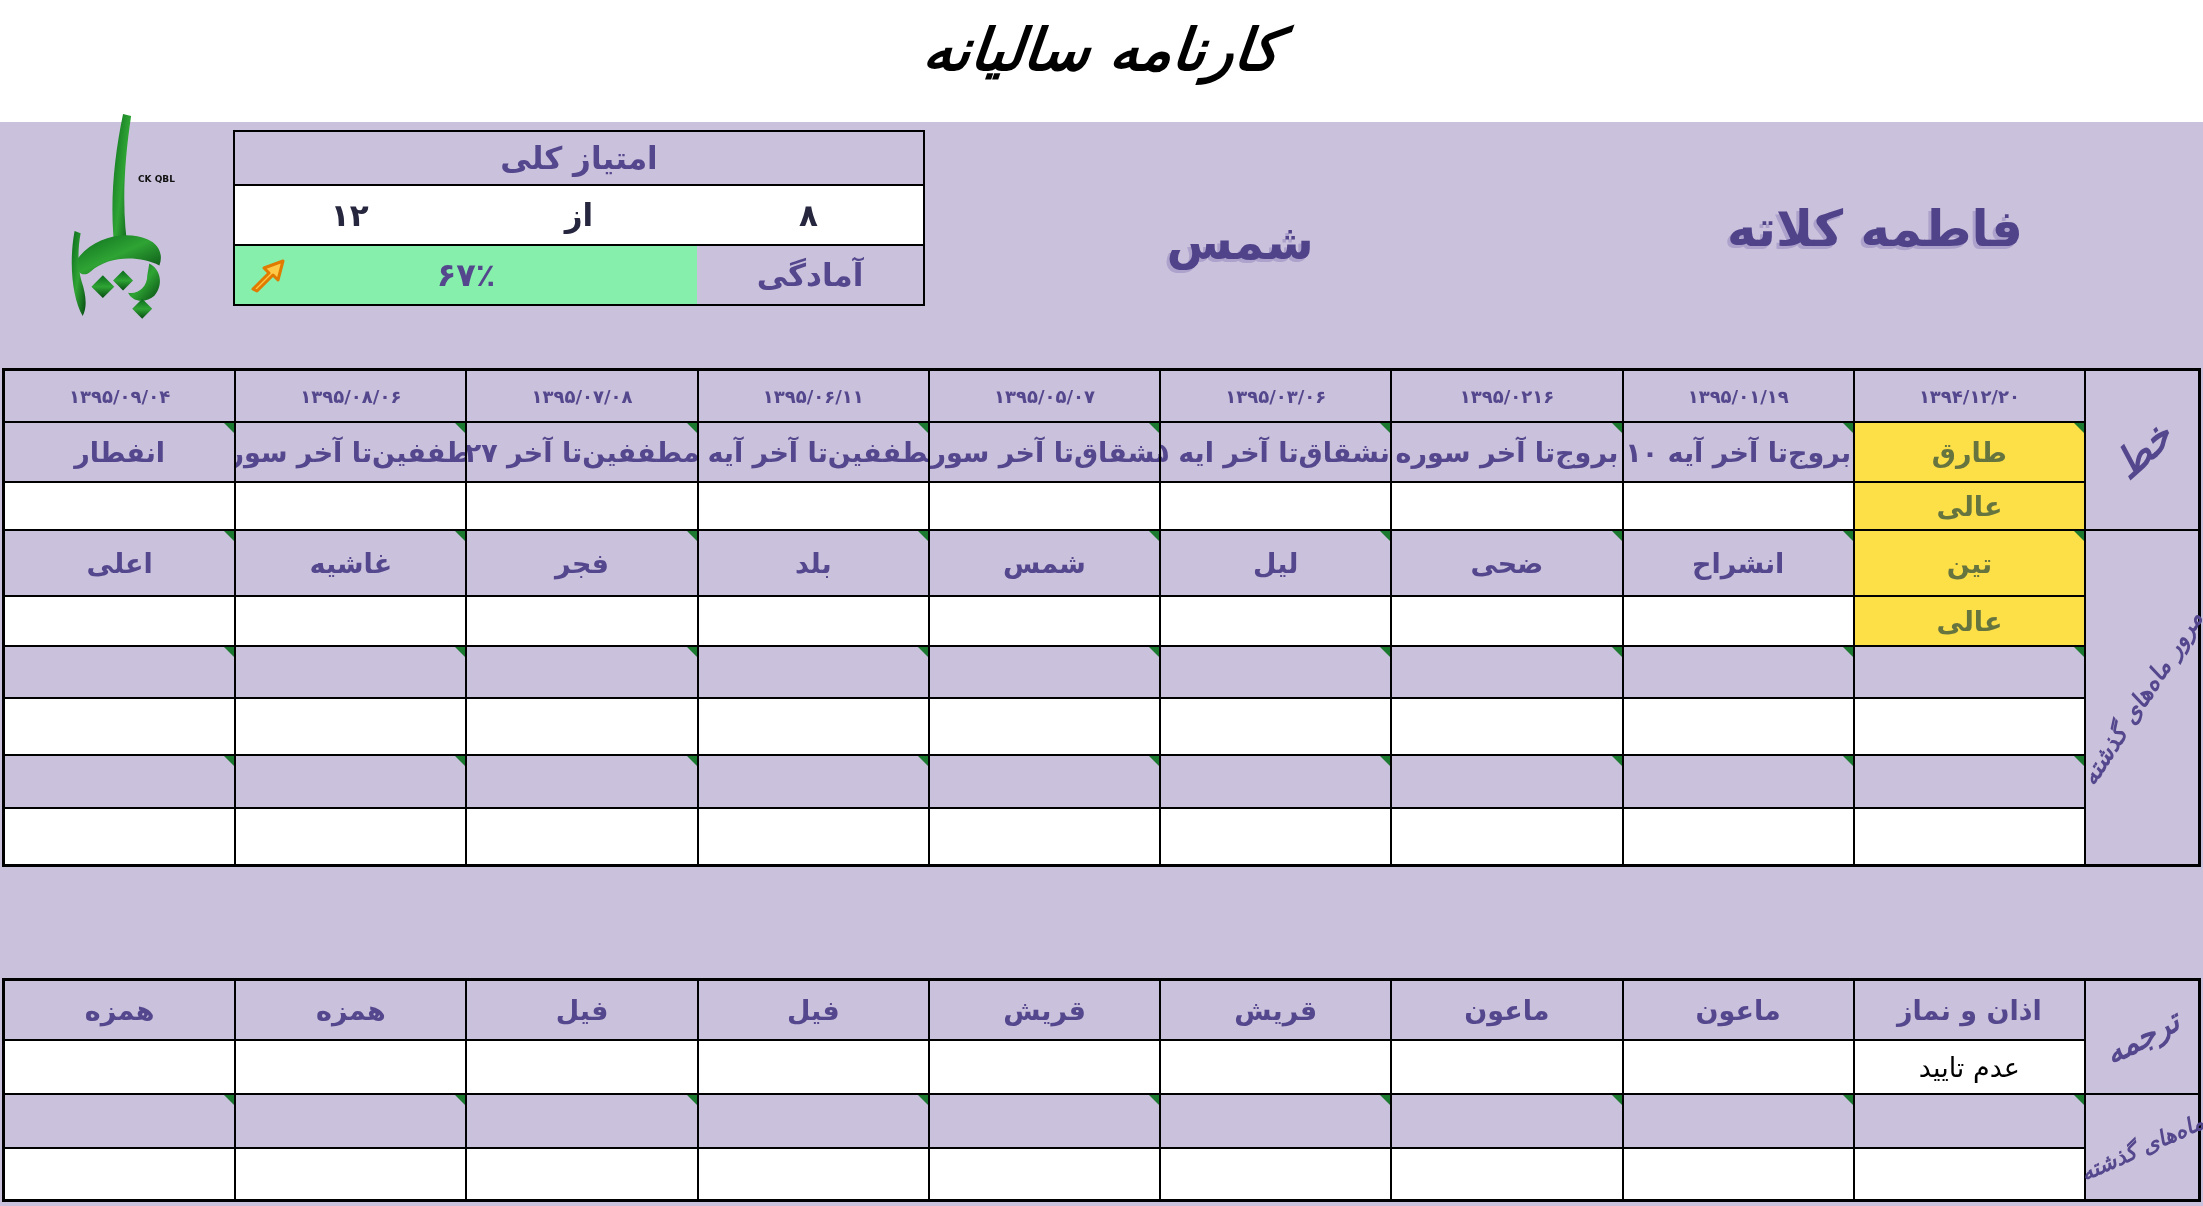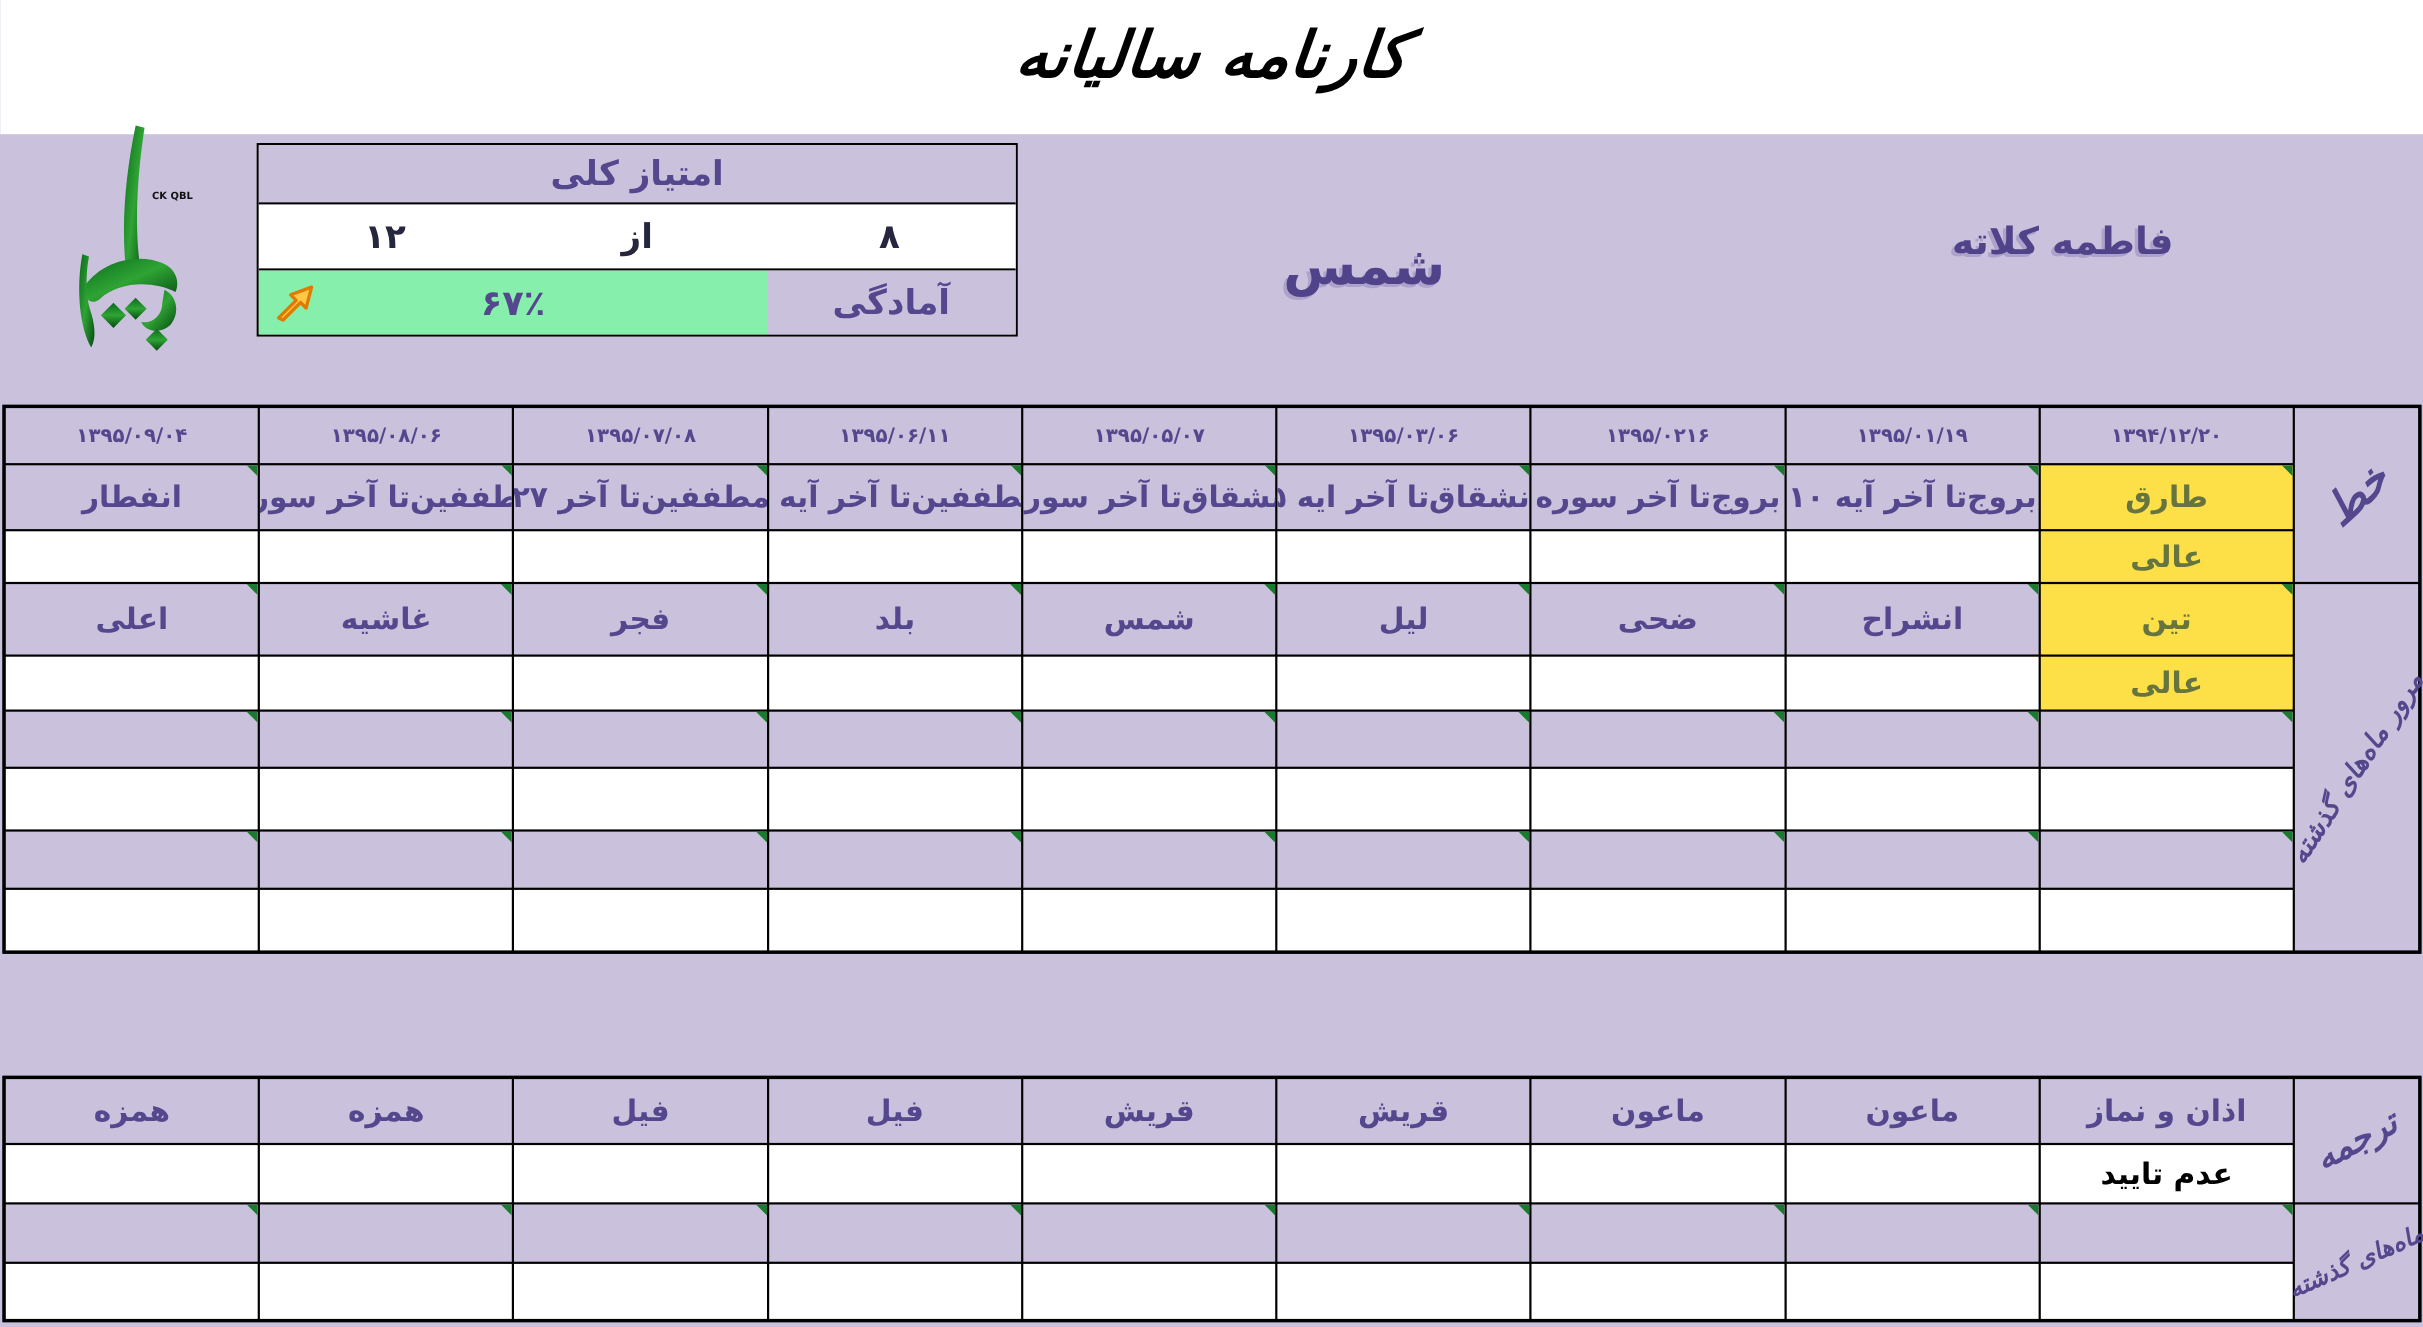--- a/index.html
+++ b/index.html
@@ -22,35 +22,35 @@
           font:bold 31px "DejaVu Sans",sans-serif;color:#26263F;}
   .s-bot{flex:1;display:flex;direction:rtl;}
   .s-ready{width:226px;background:#CAC1DC;display:flex;align-items:center;justify-content:center;
           font:bold 31px "DejaVu Sans",sans-serif;color:#54478D;}
   .s-pct{flex:1;background:#86efac;position:relative;display:flex;align-items:center;justify-content:center;
           font:bold 32px "DejaVu Sans",sans-serif;color:#54478D;}
   .s-pct svg{position:absolute;left:10px;top:50%;transform:translateY(-50%);}
   
   .bigname{position:absolute;text-align:center;font-weight:bold;color:#51438A;
            text-shadow:-3px 3px 0 #aca2cb;font-family:"DejaVu Sans",sans-serif;}
-  #student-name{left:1660px;top:200px;width:430px;font-size:34px;}
+  #student-name{left:1660px;top:200px;width:430px;font-size:50px;}
   #group-name{left:1135px;top:214px;width:210px;font-size:48px;}
   
   .grid{position:absolute;display:grid;direction:rtl;background:#000;gap:2px;border:3px solid #000;
         box-sizing:border-box;}
   #t1{left:2px;top:368px;width:2199px;grid-template-columns:112px repeat(9,1fr);
       grid-template-rows:50px 58px 46px 64px 48px 50px 55px 51px 55px;}
   #t2{left:2px;top:978px;width:2199px;grid-template-columns:112px repeat(9,1fr);
       grid-template-rows:58px 52px 52px 50px;}
   .c{position:relative;background:#CAC1DC;display:flex;align-items:center;justify-content:center;
      overflow:hidden;white-space:nowrap;font:bold 27px "DejaVu Sans",sans-serif;color:#54478D;}
   .wh{background:#ffffff;}
   .gr{background:#fde047;color:#66743F;}
   .date{font-size:18px;letter-spacing:1px;}
-  .status{color:#000;font-weight:bold;font-size:27px;}
+  .status{color:#000;font-weight:normal;font-size:27px;}
   .tri{position:absolute;top:0;right:0;width:0;height:0;
        border-top:10px solid #1C7A30;border-left:10px solid transparent;}
   .lbl{overflow:visible;}
   .rot{display:block;font-style:italic;font-weight:bold;color:#54478D;white-space:nowrap;}
   .r-khat{font-size:40px;transform:rotate(-42deg);}
   .r-morur{font-size:24px;transform:rotate(-57deg);}
   .r-tarjome{font-size:31px;transform:rotate(-28deg);}
   .r-past{font-size:22px;transform:rotate(-24deg);}
 </style>
 </head>

